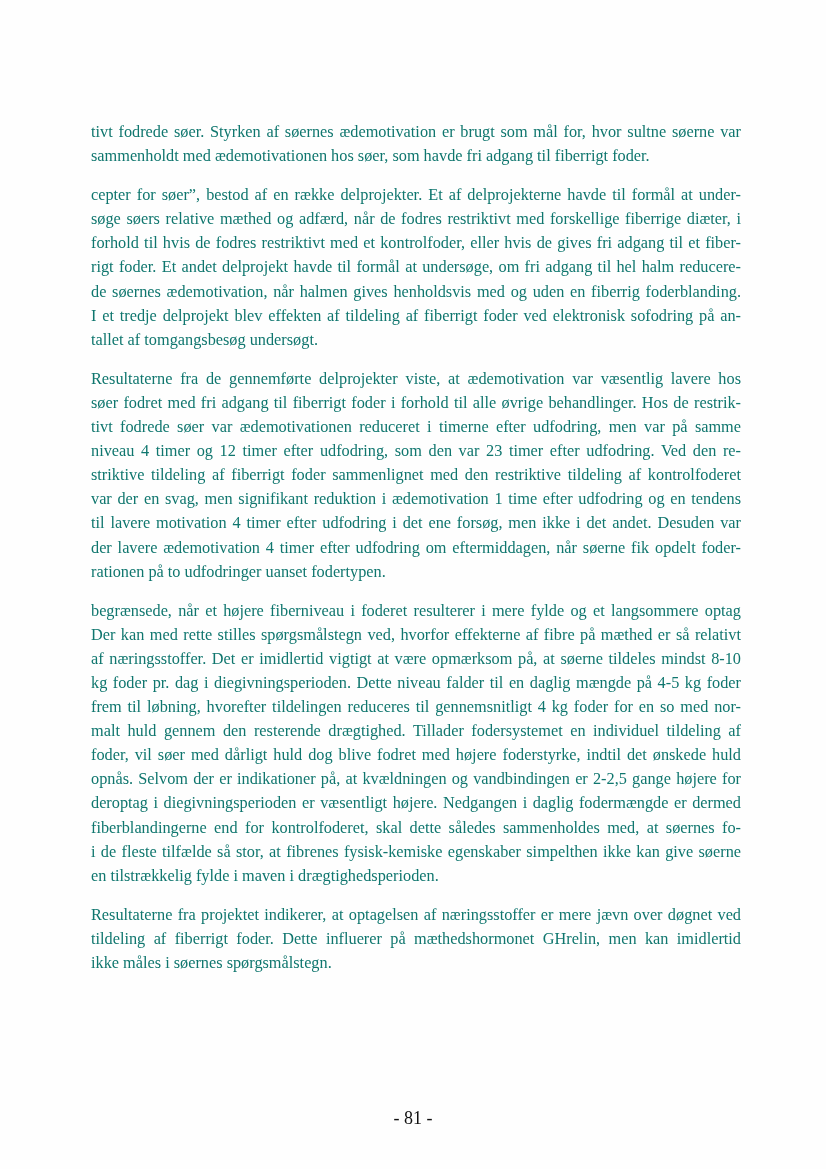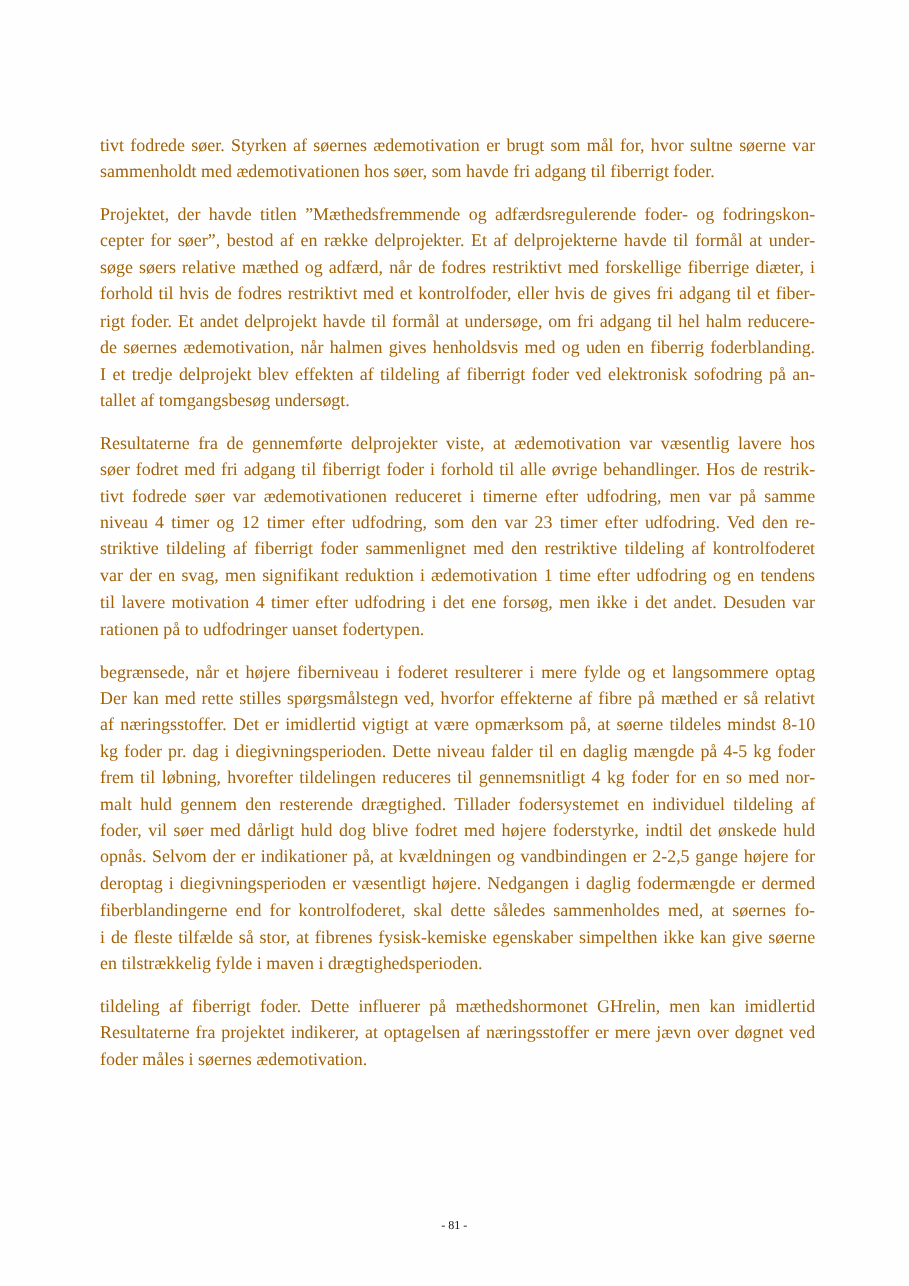--- a/index.html
+++ b/index.html
@@ -15,21 +15,21 @@
     background: #fefefe;
   }
   .page {
     position: absolute;
     left: 91px;
     top: 120px;
     width: 650px;
     font-family: "Liberation Serif", "DejaVu Serif", serif;
     font-size: 16.3px;
     line-height: 24.1px;
-    color: #a16207;
+    color: #0f766e;
   }
   .page p {
     margin: 0 0 15px 0;
     text-align: justify;
     hyphens: manual;
   }
   .page p .ln {
     display: block;
     text-align: justify;
     text-align-last: justify;
@@ -38,72 +38,72 @@
   .page p .ln.last {
     text-align-last: left;
   }
   .page-number {
     position: absolute;
     top: 1108px;
     left: 0;
     width: 826px;
     text-align: center;
     font-family: "Liberation Serif", "DejaVu Serif", serif;
-    font-size: 11px;
+    font-size: 18px;
     color: #111111;
   }
 </style>
 </head>
 <body>
 
 <div class="page">
 
   <p>
     <span class="ln">tivt fodrede søer. Styrken af søernes ædemotivation er brugt som mål for, hvor sultne søerne var</span>
     <span class="ln last">sammenholdt med ædemotivationen hos søer, som havde fri adgang til fiberrigt foder.</span>
   </p>
 
   <p style="margin-top:9px;">
-    <span class="ln">Projektet, der havde titlen ”Mæthedsfremmende og adfærdsregulerende foder- og fodringskon-</span>
     <span class="ln">cepter for søer”, bestod af en række delprojekter. Et af delprojekterne havde til formål at under-</span>
     <span class="ln">søge søers relative mæthed og adfærd, når de fodres restriktivt med forskellige fiberrige diæter, i</span>
     <span class="ln">forhold til hvis de fodres restriktivt med et kontrolfoder, eller hvis de gives fri adgang til et fiber-</span>
     <span class="ln">rigt foder. Et andet delprojekt havde til formål at undersøge, om fri adgang til hel halm reducere-</span>
     <span class="ln">de søernes ædemotivation, når halmen gives henholdsvis med og uden en fiberrig foderblanding.</span>
     <span class="ln">I et tredje delprojekt blev effekten af tildeling af fiberrigt foder ved elektronisk sofodring på an-</span>
     <span class="ln last">tallet af tomgangsbesøg undersøgt.</span>
   </p>
 
   <p>
     <span class="ln">Resultaterne fra de gennemførte delprojekter viste, at ædemotivation var væsentlig lavere hos</span>
     <span class="ln">søer fodret med fri adgang til fiberrigt foder i forhold til alle øvrige behandlinger. Hos de restrik-</span>
     <span class="ln">tivt fodrede søer var ædemotivationen reduceret i timerne efter udfodring, men var på samme</span>
     <span class="ln">niveau 4 timer og 12 timer efter udfodring, som den var 23 timer efter udfodring. Ved den re-</span>
     <span class="ln">striktive tildeling af fiberrigt foder sammenlignet med den restriktive tildeling af kontrolfoderet</span>
     <span class="ln">var der en svag, men signifikant reduktion i ædemotivation 1 time efter udfodring og en tendens</span>
     <span class="ln">til lavere motivation 4 timer efter udfodring i det ene forsøg, men ikke i det andet. Desuden var</span>
+    <span class="ln">der lavere ædemotivation 4 timer efter udfodring om eftermiddagen, når søerne fik opdelt foder-</span>
     <span class="ln last">rationen på to udfodringer uanset fodertypen.</span>
   </p>
 
   <p>
     <span class="ln">begrænsede, når et højere fiberniveau i foderet resulterer i mere fylde og et langsommere optag</span>
     <span class="ln">Der kan med rette stilles spørgsmålstegn ved, hvorfor effekterne af fibre på mæthed er så relativt</span>
     <span class="ln">af næringsstoffer. Det er imidlertid vigtigt at være opmærksom på, at søerne tildeles mindst 8-10</span>
     <span class="ln">kg foder pr. dag i diegivningsperioden. Dette niveau falder til en daglig mængde på 4-5 kg foder</span>
     <span class="ln">frem til løbning, hvorefter tildelingen reduceres til gennemsnitligt 4 kg foder for en so med nor-</span>
     <span class="ln">malt huld gennem den resterende drægtighed. Tillader fodersystemet en individuel tildeling af</span>
     <span class="ln">foder, vil søer med dårligt huld dog blive fodret med højere foderstyrke, indtil det ønskede huld</span>
     <span class="ln">opnås. Selvom der er indikationer på, at kvældningen og vandbindingen er 2-2,5 gange højere for</span>
     <span class="ln">deroptag i diegivningsperioden er væsentligt højere. Nedgangen i daglig fodermængde er dermed</span>
     <span class="ln">fiberblandingerne end for kontrolfoderet, skal dette således sammenholdes med, at søernes fo-</span>
     <span class="ln">i de fleste tilfælde så stor, at fibrenes fysisk-kemiske egenskaber simpelthen ikke kan give søerne</span>
     <span class="ln last">en tilstrækkelig fylde i maven i drægtighedsperioden.</span>
   </p>
 
   <p>
+    <span class="ln">Resultaterne fra projektet indikerer, at optagelsen af næringsstoffer er mere jævn over døgnet ved</span>
     <span class="ln">tildeling af fiberrigt foder. Dette influerer på mæthedshormonet GHrelin, men kan imidlertid</span>
-    <span class="ln">Resultaterne fra projektet indikerer, at optagelsen af næringsstoffer er mere jævn over døgnet ved</span>
-    <span class="ln last">foder måles i søernes ædemotivation.</span>
+    <span class="ln last">ikke måles i søernes spørgsmålstegn.</span>
   </p>
 
 </div>
 
 <div class="page-number">- 81 -</div>
 
 </body></html>

